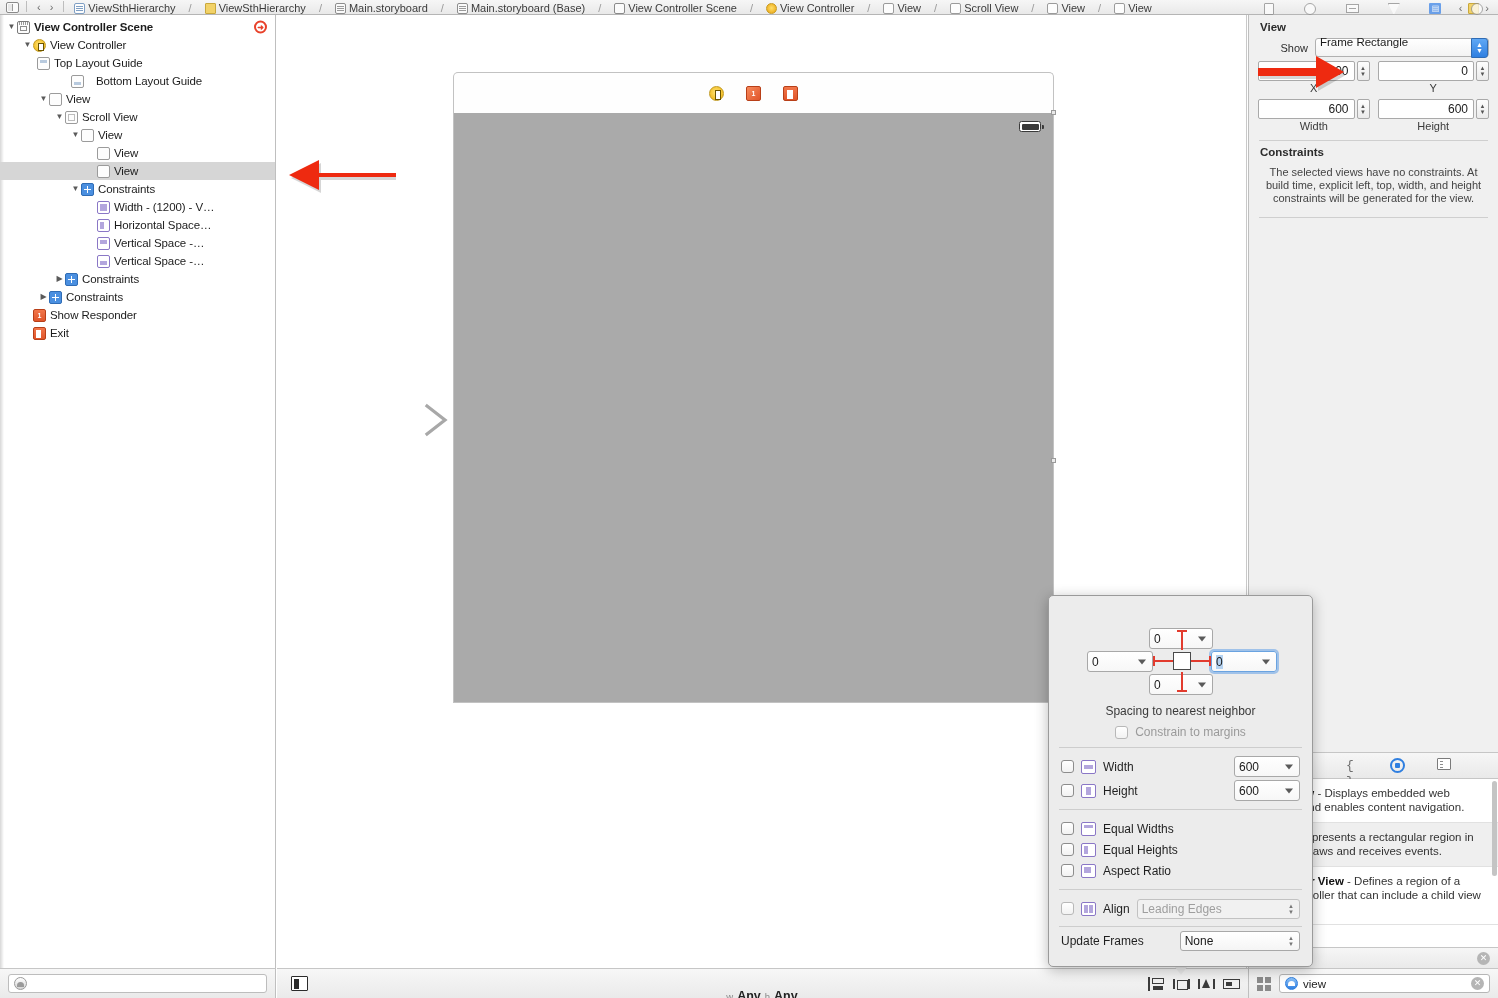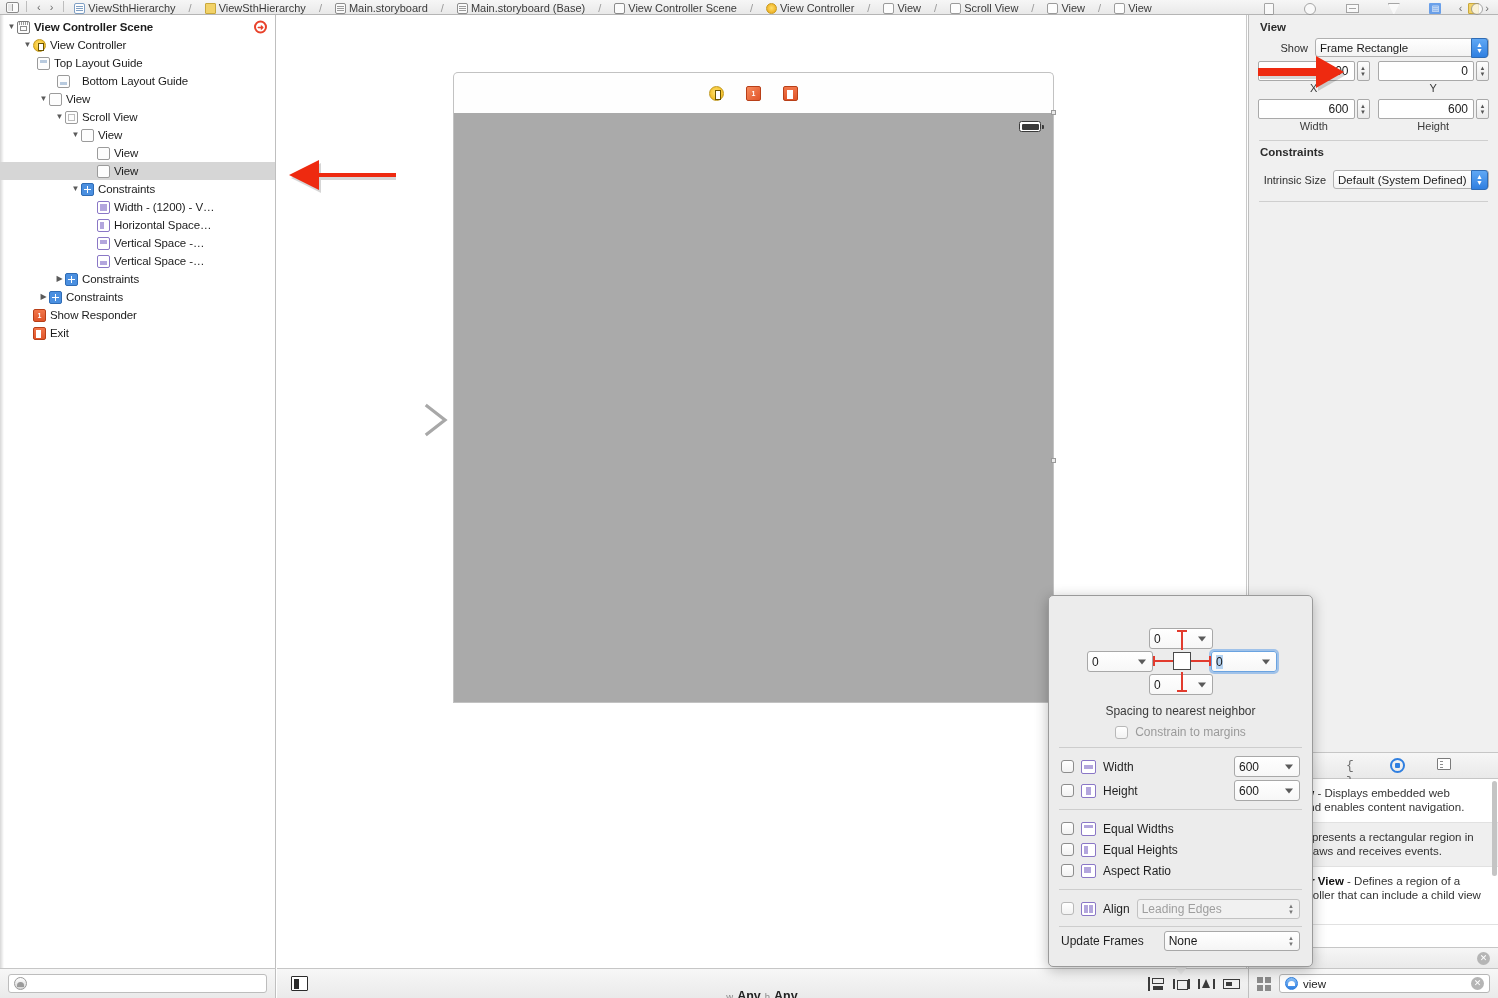--- a/index.html
+++ b/index.html
@@ -203,21 +203,21 @@
   }
   .insp-section-title {
     font-size:11.5px; font-weight:bold; color:#2b2b2b;
     padding:6px 0 5px 11px;
   }
   .fieldrow { display:flex; align-items:center; padding:0 9px; margin-bottom:4px; }
   .flabel { font-size:11px; color:#2e2e2e; text-align:right; width:50px; margin-right:7px;}
   .popbtn {
     flex:1; height:19px; background:linear-gradient(#ffffff,#f3f3f3);
     border:1px solid #b0b0b0; border-radius:3px;
-    display:flex; align-items:center; padding:0 4px;
+    display:flex; align-items:flex-end; padding:8px 4px;
     font-size:11.5px; color:#1a1a1a; position:relative;
   }
   .popbtn .stepper-blue {
     position:absolute; right:0; top:-1px; width:17px; height:20px;
     background:linear-gradient(#5fa8f5,#2f7fe0); border-radius:0 3px 3px 0;
     border:1px solid #2f6cb5;
     display:flex; flex-direction:column; align-items:center; justify-content:center;
     color:#fff; font-size:7px; line-height:6px;
   }
   .numgrid { display:flex; padding:0 9px; gap:8px; }
@@ -370,21 +370,21 @@
   .ci.eqh:after{left:2px;right:7px;top:2px;bottom:2px;}
   .ci.ar:after{left:2px;right:4px;top:2px;bottom:4px;}
   .ci.al:after{left:2px;right:2px;top:2px;bottom:2px;
      background:linear-gradient(90deg,#b3a6dd 0 45%,transparent 45% 55%,#b3a6dd 55% 100%);}
   .po-combo-sm { margin-left:auto; width:66px; }
   .po-select {
     margin-left:auto; flex:1; height:20px; background:#f1f1f1;
     border:1px solid #c2c2c2; border-radius:3px; display:flex; align-items:center;
     padding:0 4px; font-size:12px; color:#9e9e9e; position:relative;
   }
-  .po-select.enabled { background:linear-gradient(#ffffff,#f5f5f5); border-color:#a8a8a8; color:#1a1a1a;}
+  .po-select.enabled { background:linear-gradient(#ffffff,#f5f5f5); border-color:#a8a8a8; color:#1a1a1a;margin-left:16px;}
   .po-select .chev { position:absolute; right:5px; top:50%; transform:translateY(-50%);
      display:flex; flex-direction:column; color:#777; font-size:6px; line-height:6px;}
   .po-updaterow { display:flex; align-items:center; padding:0 12px; margin-top:4px; gap:20px;}
   .po-arrow-tail {
     position:absolute; left:1172px; top:963px; width:18px; height:12px;
     background:#ececec; clip-path:polygon(0 0,100% 0,50% 100%);
     border-left:1px solid #9a9a9a; border-right:1px solid #9a9a9a;
   }
 
   
@@ -499,21 +499,21 @@
         <div class="row" style="padding-left: 22px;">
           <span class="tw open"></span>
           <span class="ricon ic-vc"></span>
           <span class="rlabel">View Controller</span>
         </div>
         <div class="row" style="padding-left: 26px;">
           <span class="tw"></span>
           <span class="ricon ic-guide top"></span>
           <span class="rlabel">Top Layout Guide</span>
         </div>
-        <div class="row" style="padding-left: 38px; gap: 8px;">
+        <div class="row" style="padding-left: 52px; gap: 8px;">
           <span class="tw"></span>
           <span class="ricon ic-guide bot"></span>
           <span class="rlabel">Bottom Layout Guide</span>
         </div>
         <div class="row" style="padding-left: 38px;">
           <span class="tw open"></span>
           <span class="ricon ic-view"></span>
           <span class="rlabel">View</span>
         </div>
         <div class="row" style="padding-left: 54px;">
@@ -681,31 +681,22 @@
               <span>▲</span>
               <span>▼</span>
             </div>
         </div>
         <div class="numlabel">Height</div>
       </div>
     </div>
 
     <div class="insp-divider"></div>
     <div class="insp-section-title" style="padding-top:5px;">Constraints</div>
-
-    <div class="insp-rowcombo">
-      <span class="flabel">Intrinsic Size</span>
-      <div class="popbtn">
-        <span>Default (System Defined)</span>
-        <span class="stepper-blue">
-          <span>▲</span>
-            <span>▼</span>
-        </span>
-      </div>
-    </div>
+    <div class="insp-note">The selected views have no constraints. At build time, explicit left, top, width, and height constraints will be generated for the view.</div>
+
     <div class="insp-divider" style="margin-top:12px;"></div>
   </div>
 
   <div class="library">
     <div class="lib-tabs">
       <div class="lib-tab">
           <div class="lt-file"></div>
         </div>
       <div class="lib-tab">
           <div class="lt-code">{ }</div>

